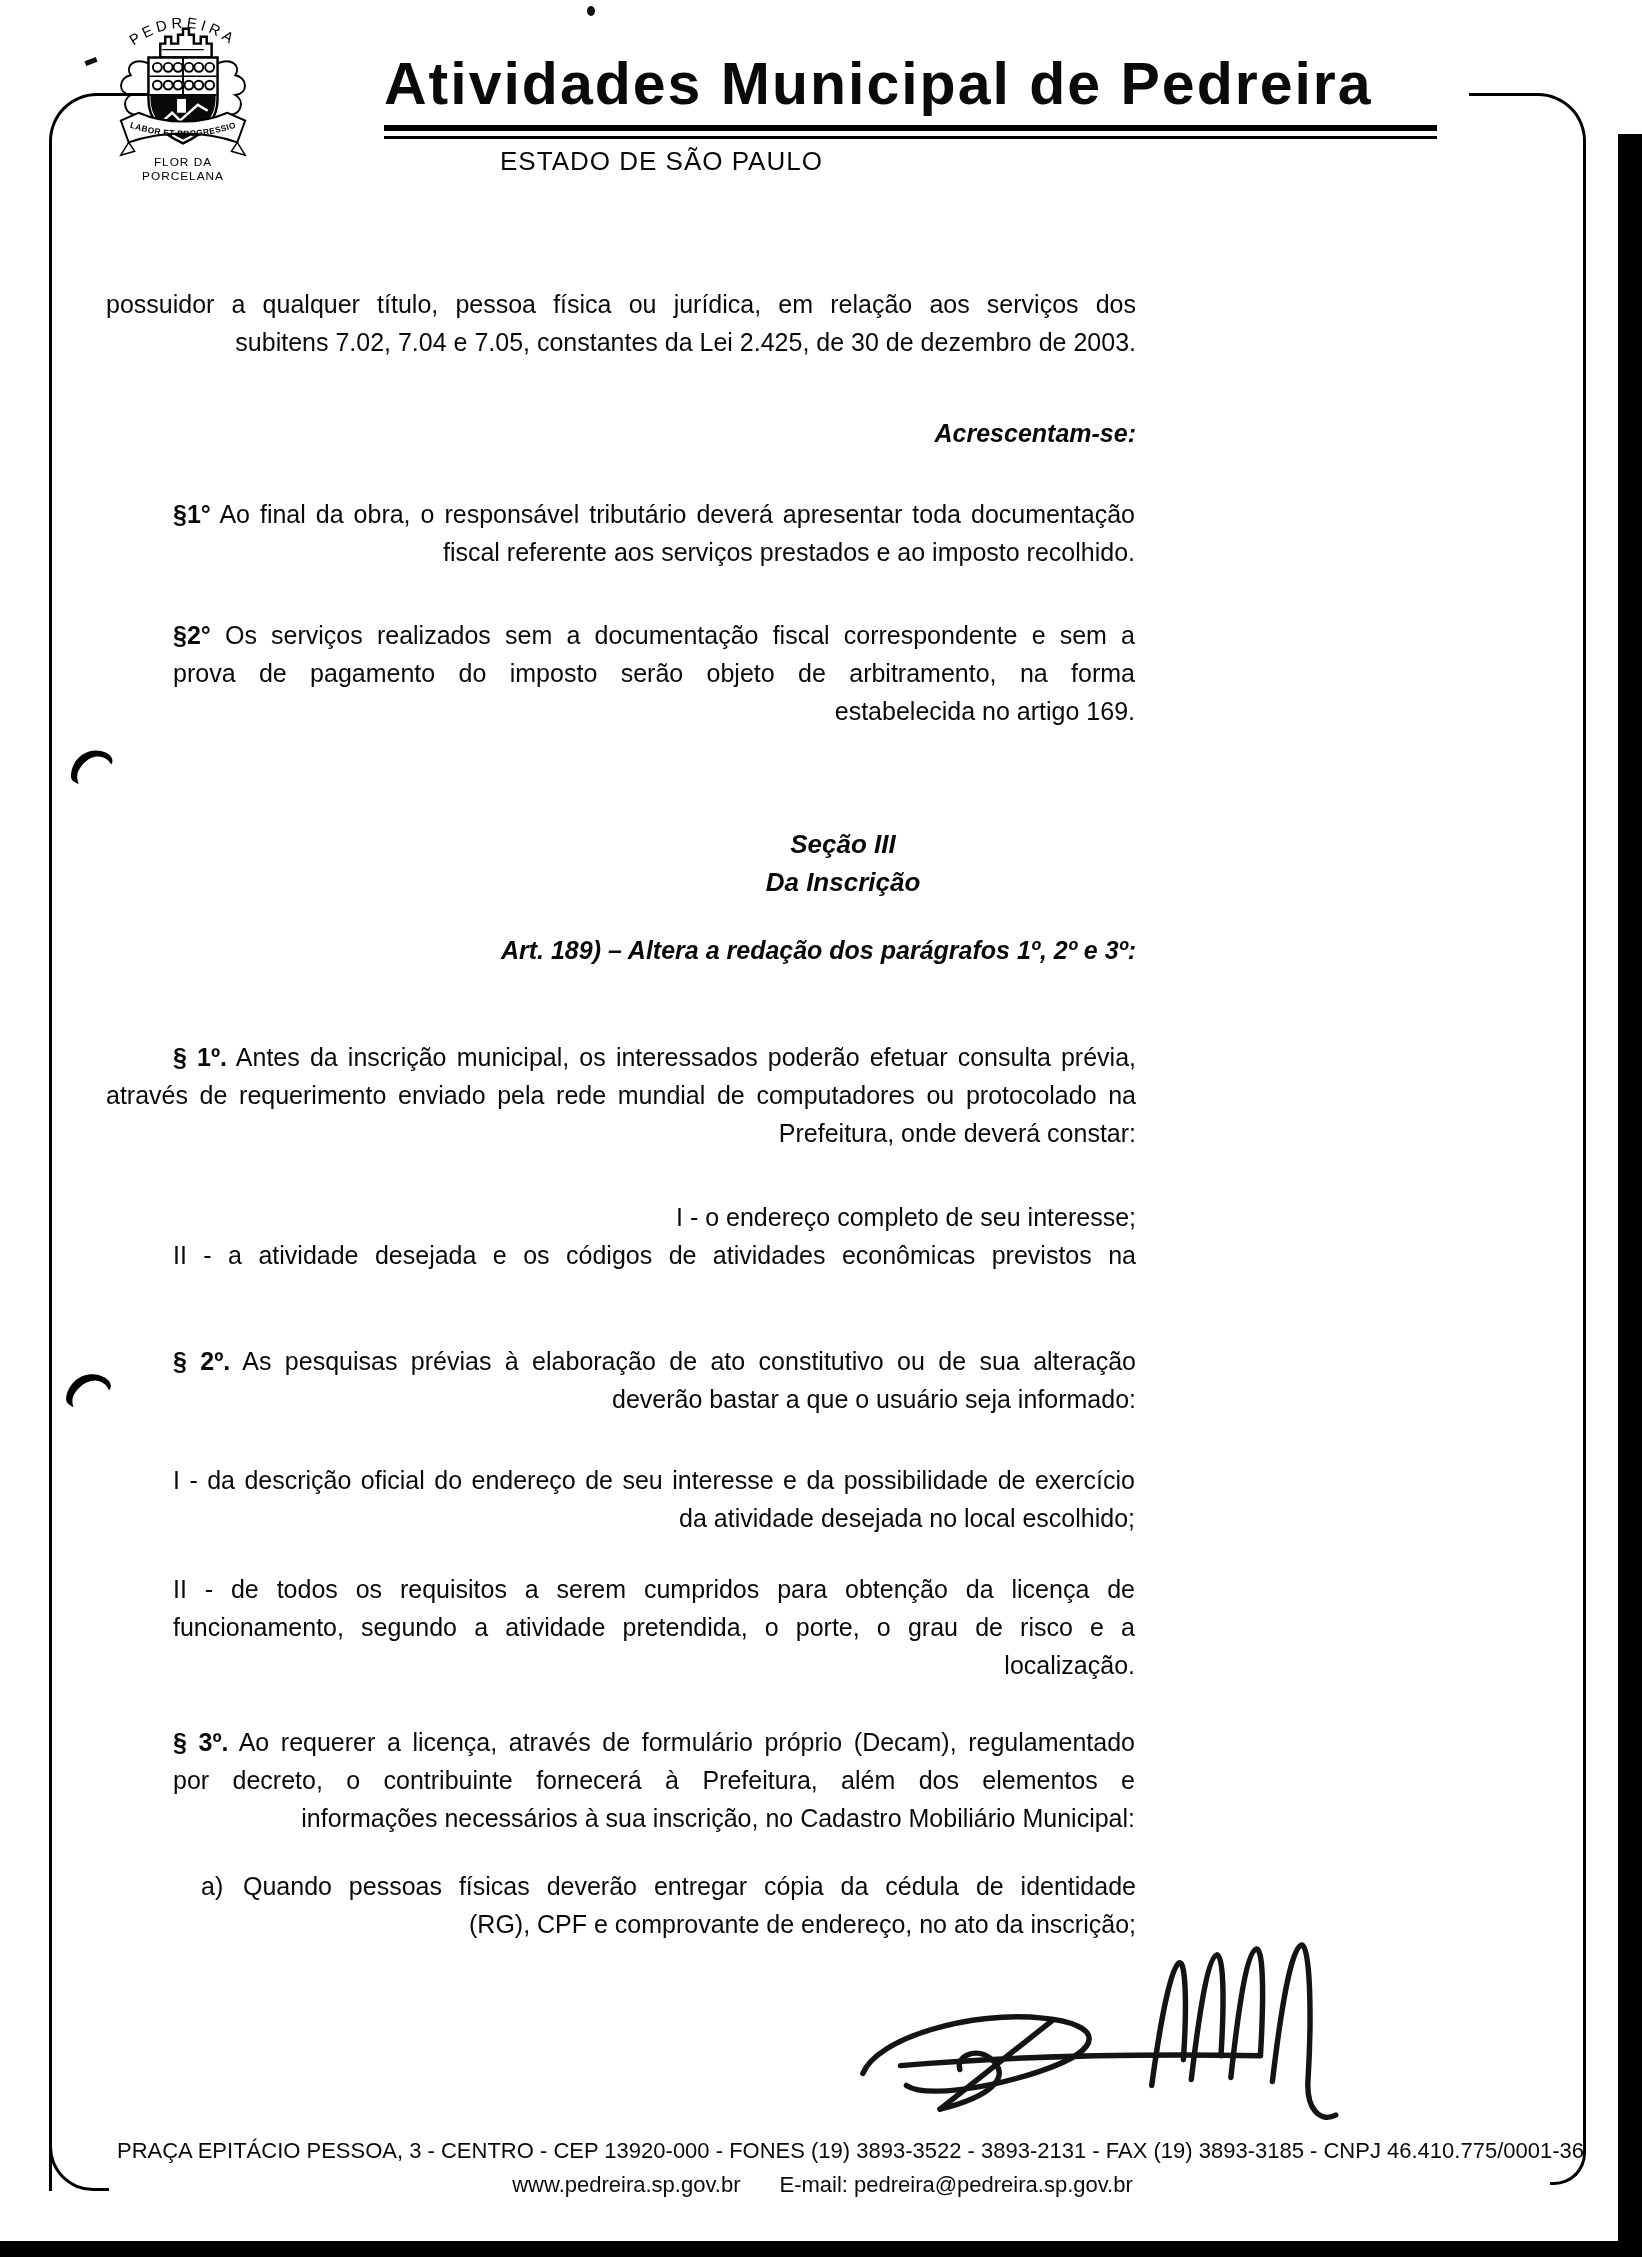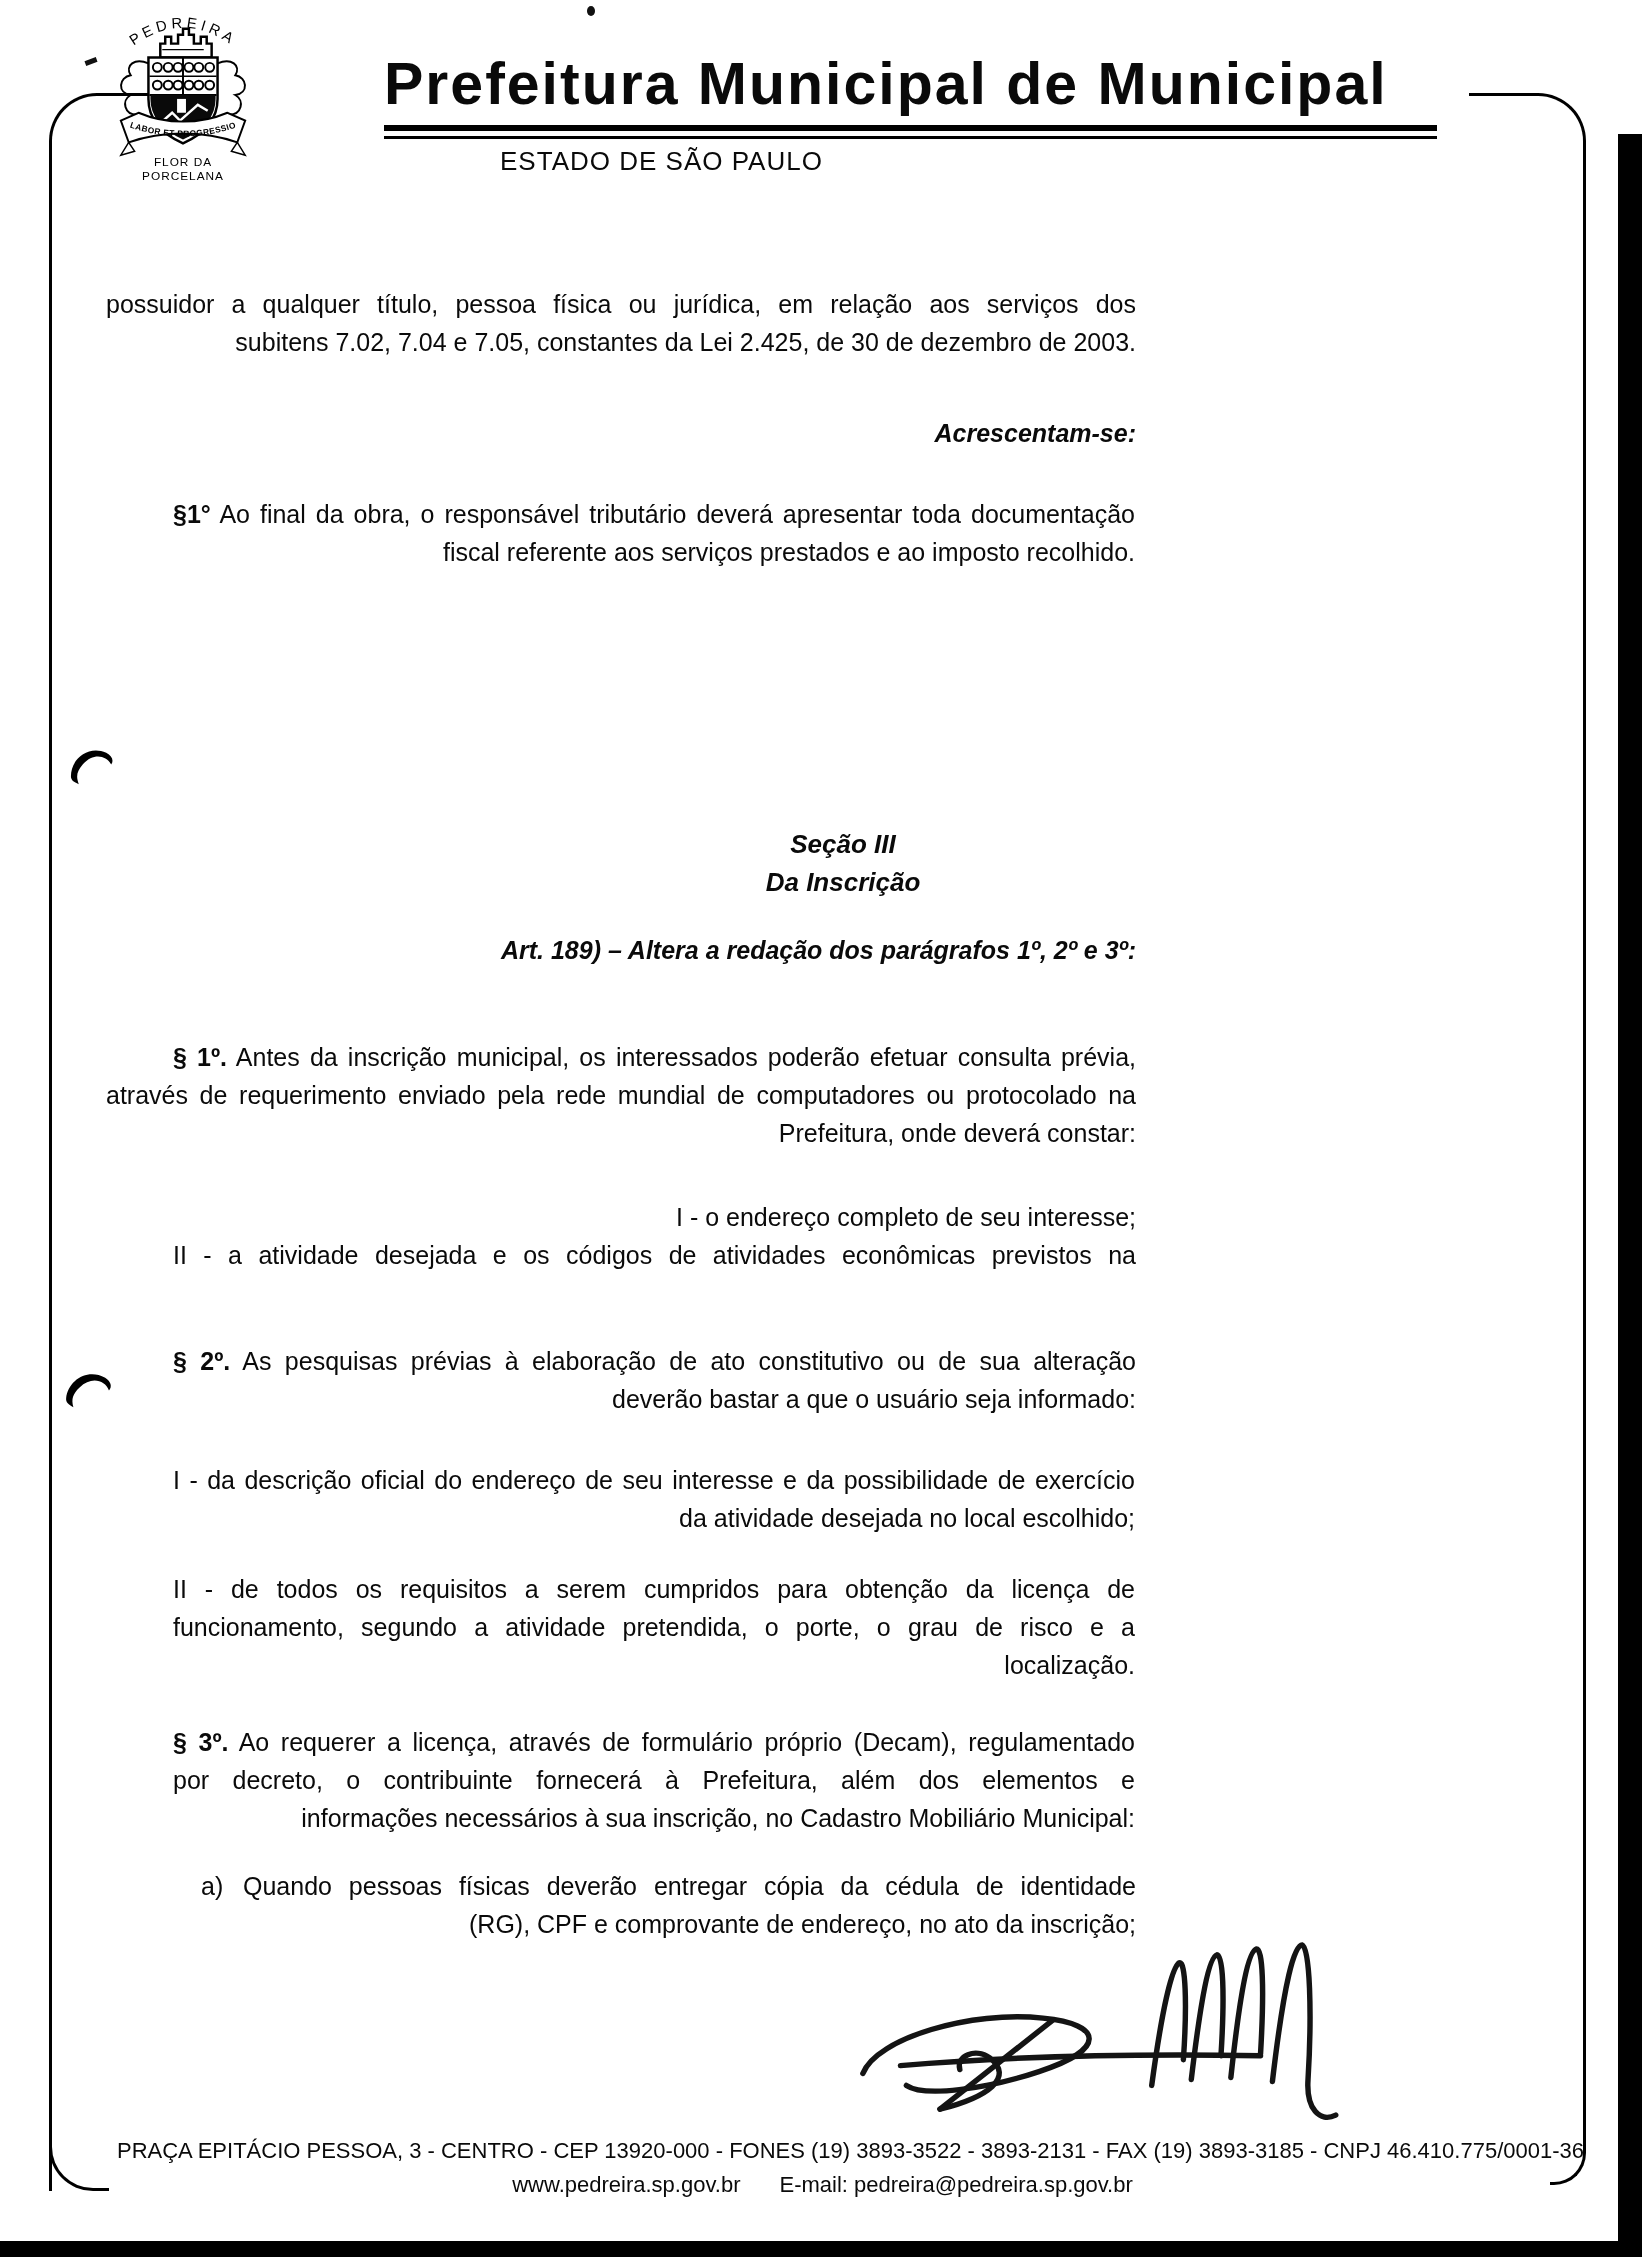--- a/index.html
+++ b/index.html
@@ -88,39 +88,44 @@
 
     <path d="M16 118 L34 110 C62 122 96 122 124 110 L142 118 L134 140 C100 128 58 128 24 140 Z" fill="#fff" stroke="#000" stroke-width="2"></path>
     <path d="M24 140 L16 153 L30 149 Z M134 140 L142 153 L128 149 Z" fill="#fff" stroke="#000" stroke-width="1.5"></path>
     <text font-size="8.5" letter-spacing="0.4" font-weight="bold" fill="#000">
       <textPath href="#ribbonArc" startOffset="50%" text-anchor="middle">LABOR ET PROGRESSIO</textPath>
     </text>
     <text x="79" y="164" text-anchor="middle" font-size="12" letter-spacing="1" fill="#000">FLOR DA</text>
     <text x="79" y="178" text-anchor="middle" font-size="12" letter-spacing="1" fill="#000">PORCELANA</text>
   </svg>
 
-  <div class="title">Prefeitura Municipal de Municipal</div>
+  <div class="title">Atividades Municipal de Pedreira</div>
   <div class="rule-thick"></div>
   <div class="rule-thin"></div>
   <div class="state">ESTADO DE SÃO PAULO</div>
 
   <div class="block" style="top:285px">
     <div class="line">possuidor a qualquer título, pessoa física ou jurídica, em relação aos serviços dos</div>
     <div class="line last">subitens 7.02, 7.04 e 7.05, constantes da Lei 2.425, de 30 de dezembro de 2003.</div>
   </div>
 
   <div class="block" style="top:414px">
     <div class="line last bi">Acrescentam-se:</div>
   </div>
 
   <div class="block ind" style="top:495px">
     <div class="line"><b>§1°</b><span> Ao final da obra, o responsável tributário deverá apresentar toda documentação</span></div>
     <div class="line last">fiscal referente aos serviços prestados e ao imposto recolhido.</div>
   </div>
 
+  <div class="block ind" style="top:616px">
+    <div class="line"><b>§2°</b><span> Os serviços realizados sem a documentação fiscal correspondente e sem a</span></div>
+    <div class="line">prova de pagamento do imposto serão objeto de arbitramento, na forma</div>
+    <div class="line last">estabelecida no artigo 169.</div>
+  </div>
 
   <div class="heading-center" style="top:825px">
     <div>Seção III</div>
     <div>Da Inscrição</div>
   </div>
 
   <div class="block" style="top:931px">
     <div class="line last bi">Art. 189) – Altera a redação dos parágrafos 1º, 2º e 3º:</div>
   </div>
 

